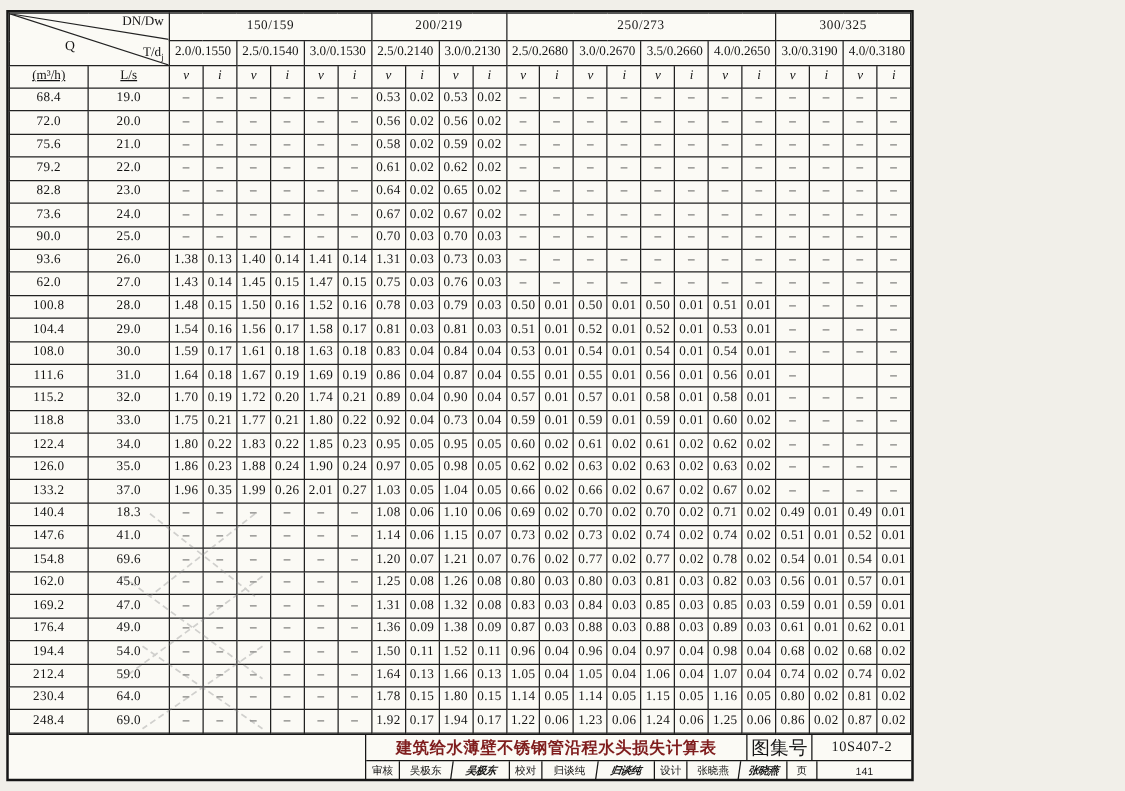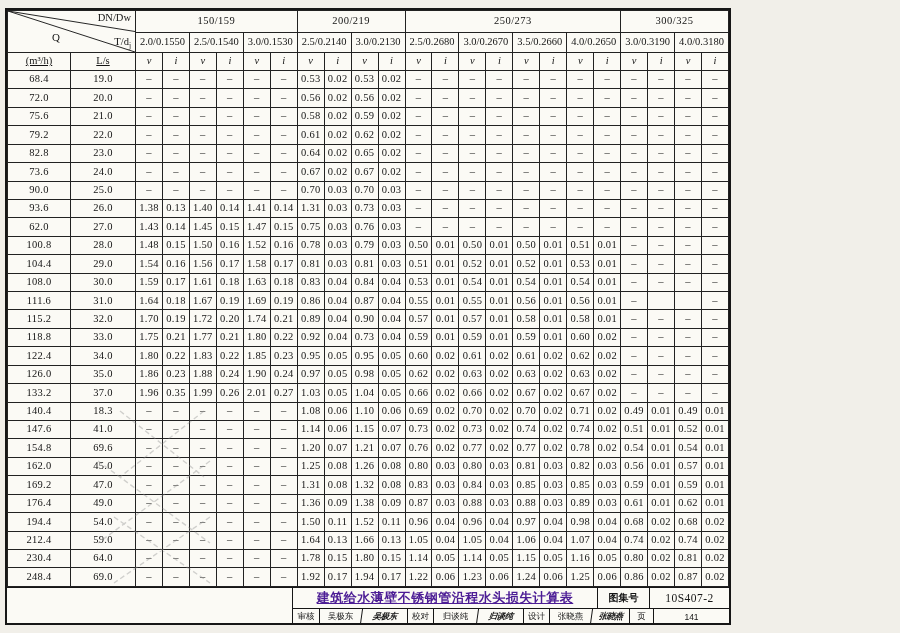--- a/index.html
+++ b/index.html
@@ -26,22 +26,22 @@
   .c-q{position:absolute;left:44px;bottom:9px;font-size:11px;}
   tbody td{font-size:10.5px;letter-spacing:.3px;}
   
   .bottom{display:flex;height:36px;border-top:1px solid #161616;}
   .empty-left{flex:1;}
   .tblock{width:436px;display:flex;flex-direction:column;border-left:1px solid #161616;
           font-family:"Liberation Sans","DejaVu Sans",sans-serif;}
   .t-row1{display:flex;height:20px;border-bottom:1px solid #161616;}
   .t-row2{display:flex;height:15px;}
   .t-title{width:304px;box-sizing:border-box;display:flex;align-items:center;justify-content:center;
-           font-weight:bold;font-size:13px;letter-spacing:.5px;color:#4c1d95;text-decoration:underline;}
-  .t-atlas-label{width:52px;box-sizing:border-box;border-left:1px solid #161616;display:flex;align-items:center;justify-content:center;font-size:10px;font-weight:bold;}
+           font-weight:bold;font-size:13px;letter-spacing:.5px;color:#7f1d1d;}
+  .t-atlas-label{width:52px;box-sizing:border-box;border-left:1px solid #161616;display:flex;align-items:center;justify-content:center;font-size:15px;}
   .t-atlas-no{width:80px;box-sizing:border-box;border-left:1px solid #161616;display:flex;align-items:center;justify-content:center;
               font-family:"Liberation Serif",serif;font-size:11.5px;letter-spacing:.5px;text-align:center;}
   .t-row2 .cell{box-sizing:border-box;border-left:1px solid #161616;display:flex;align-items:center;justify-content:center;
                 font-size:8.5px;overflow:hidden;white-space:nowrap;}
   .t-row2 .cell:first-child{border-left:none;}
   .sig{font-weight:bold;font-style:italic;transform:skewX(-8deg);font-size:10px;letter-spacing:-.5px;}
   .w-label{width:26px;} .w-name1{width:42px;} .w-sig1{width:46px;}
   .w-label2{width:26px;} .w-name2{width:44px;} .w-sig2{width:46px;}
   .w-label3{width:26px;} .w-name3{width:42px;} .w-sig3{width:38px;}
   .w-page{width:24px;} .w-pageno{width:76px;font-family:Liberation Sans, sans-serif;font-size:11.5px;}

